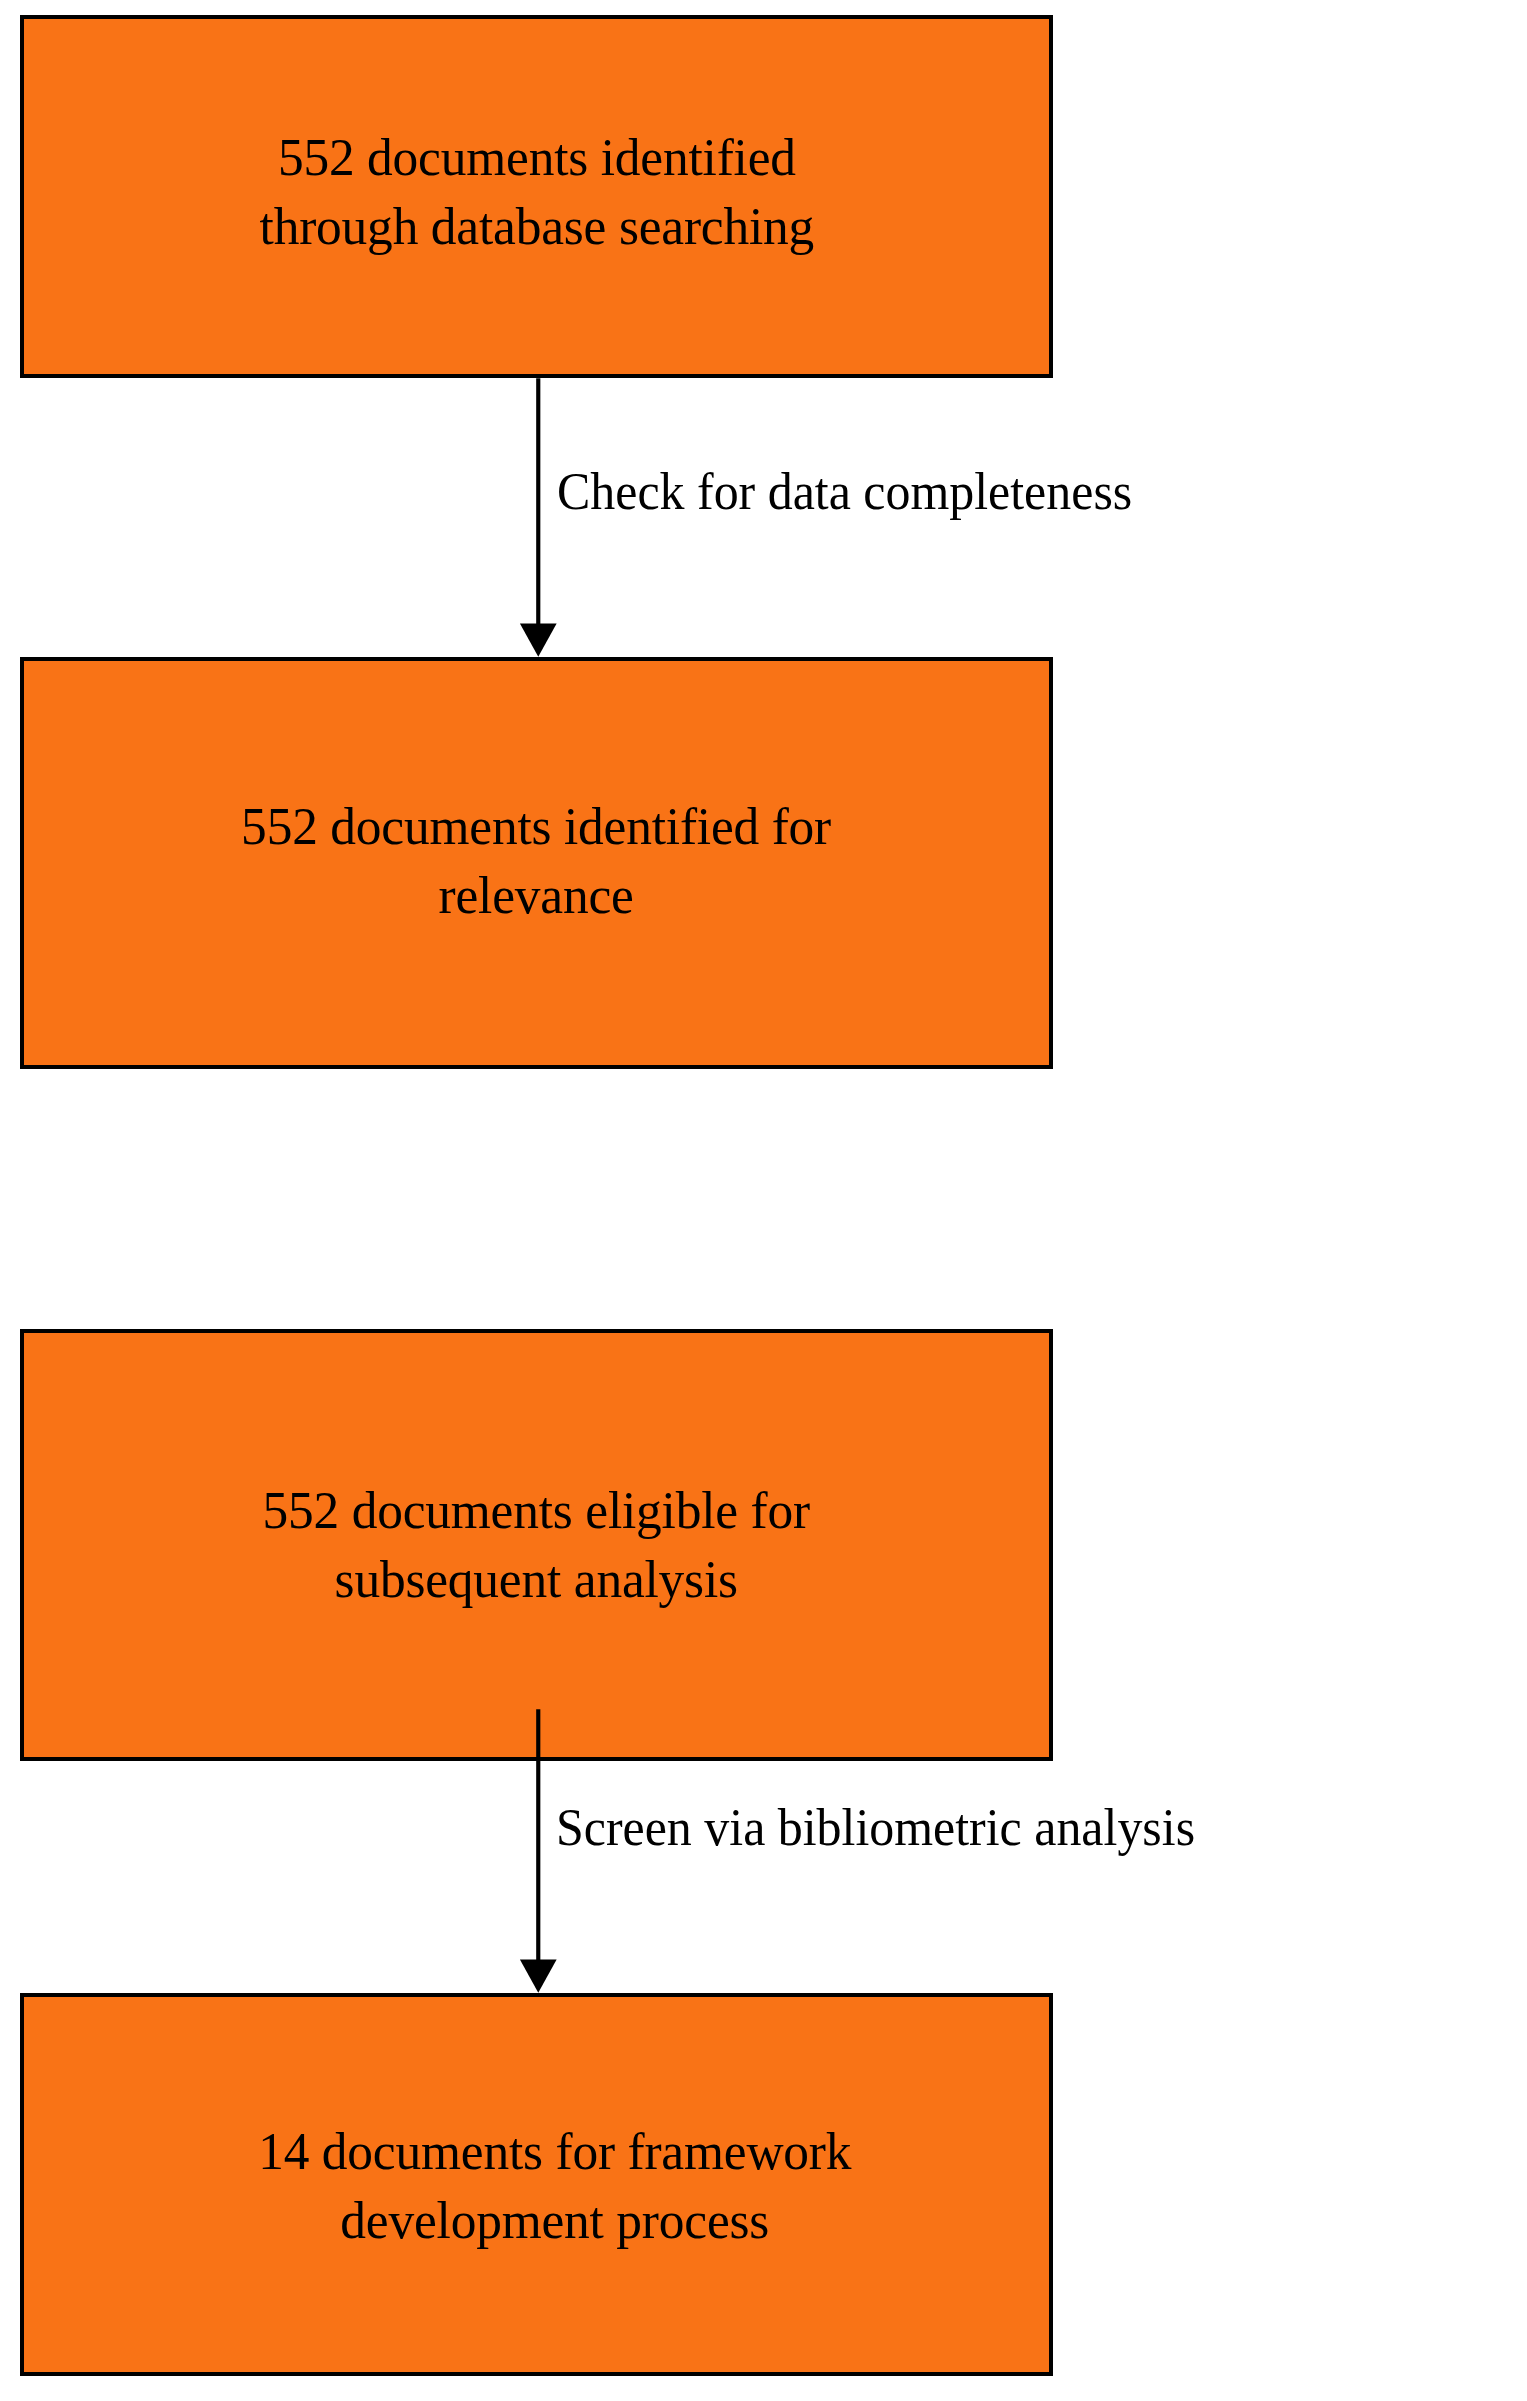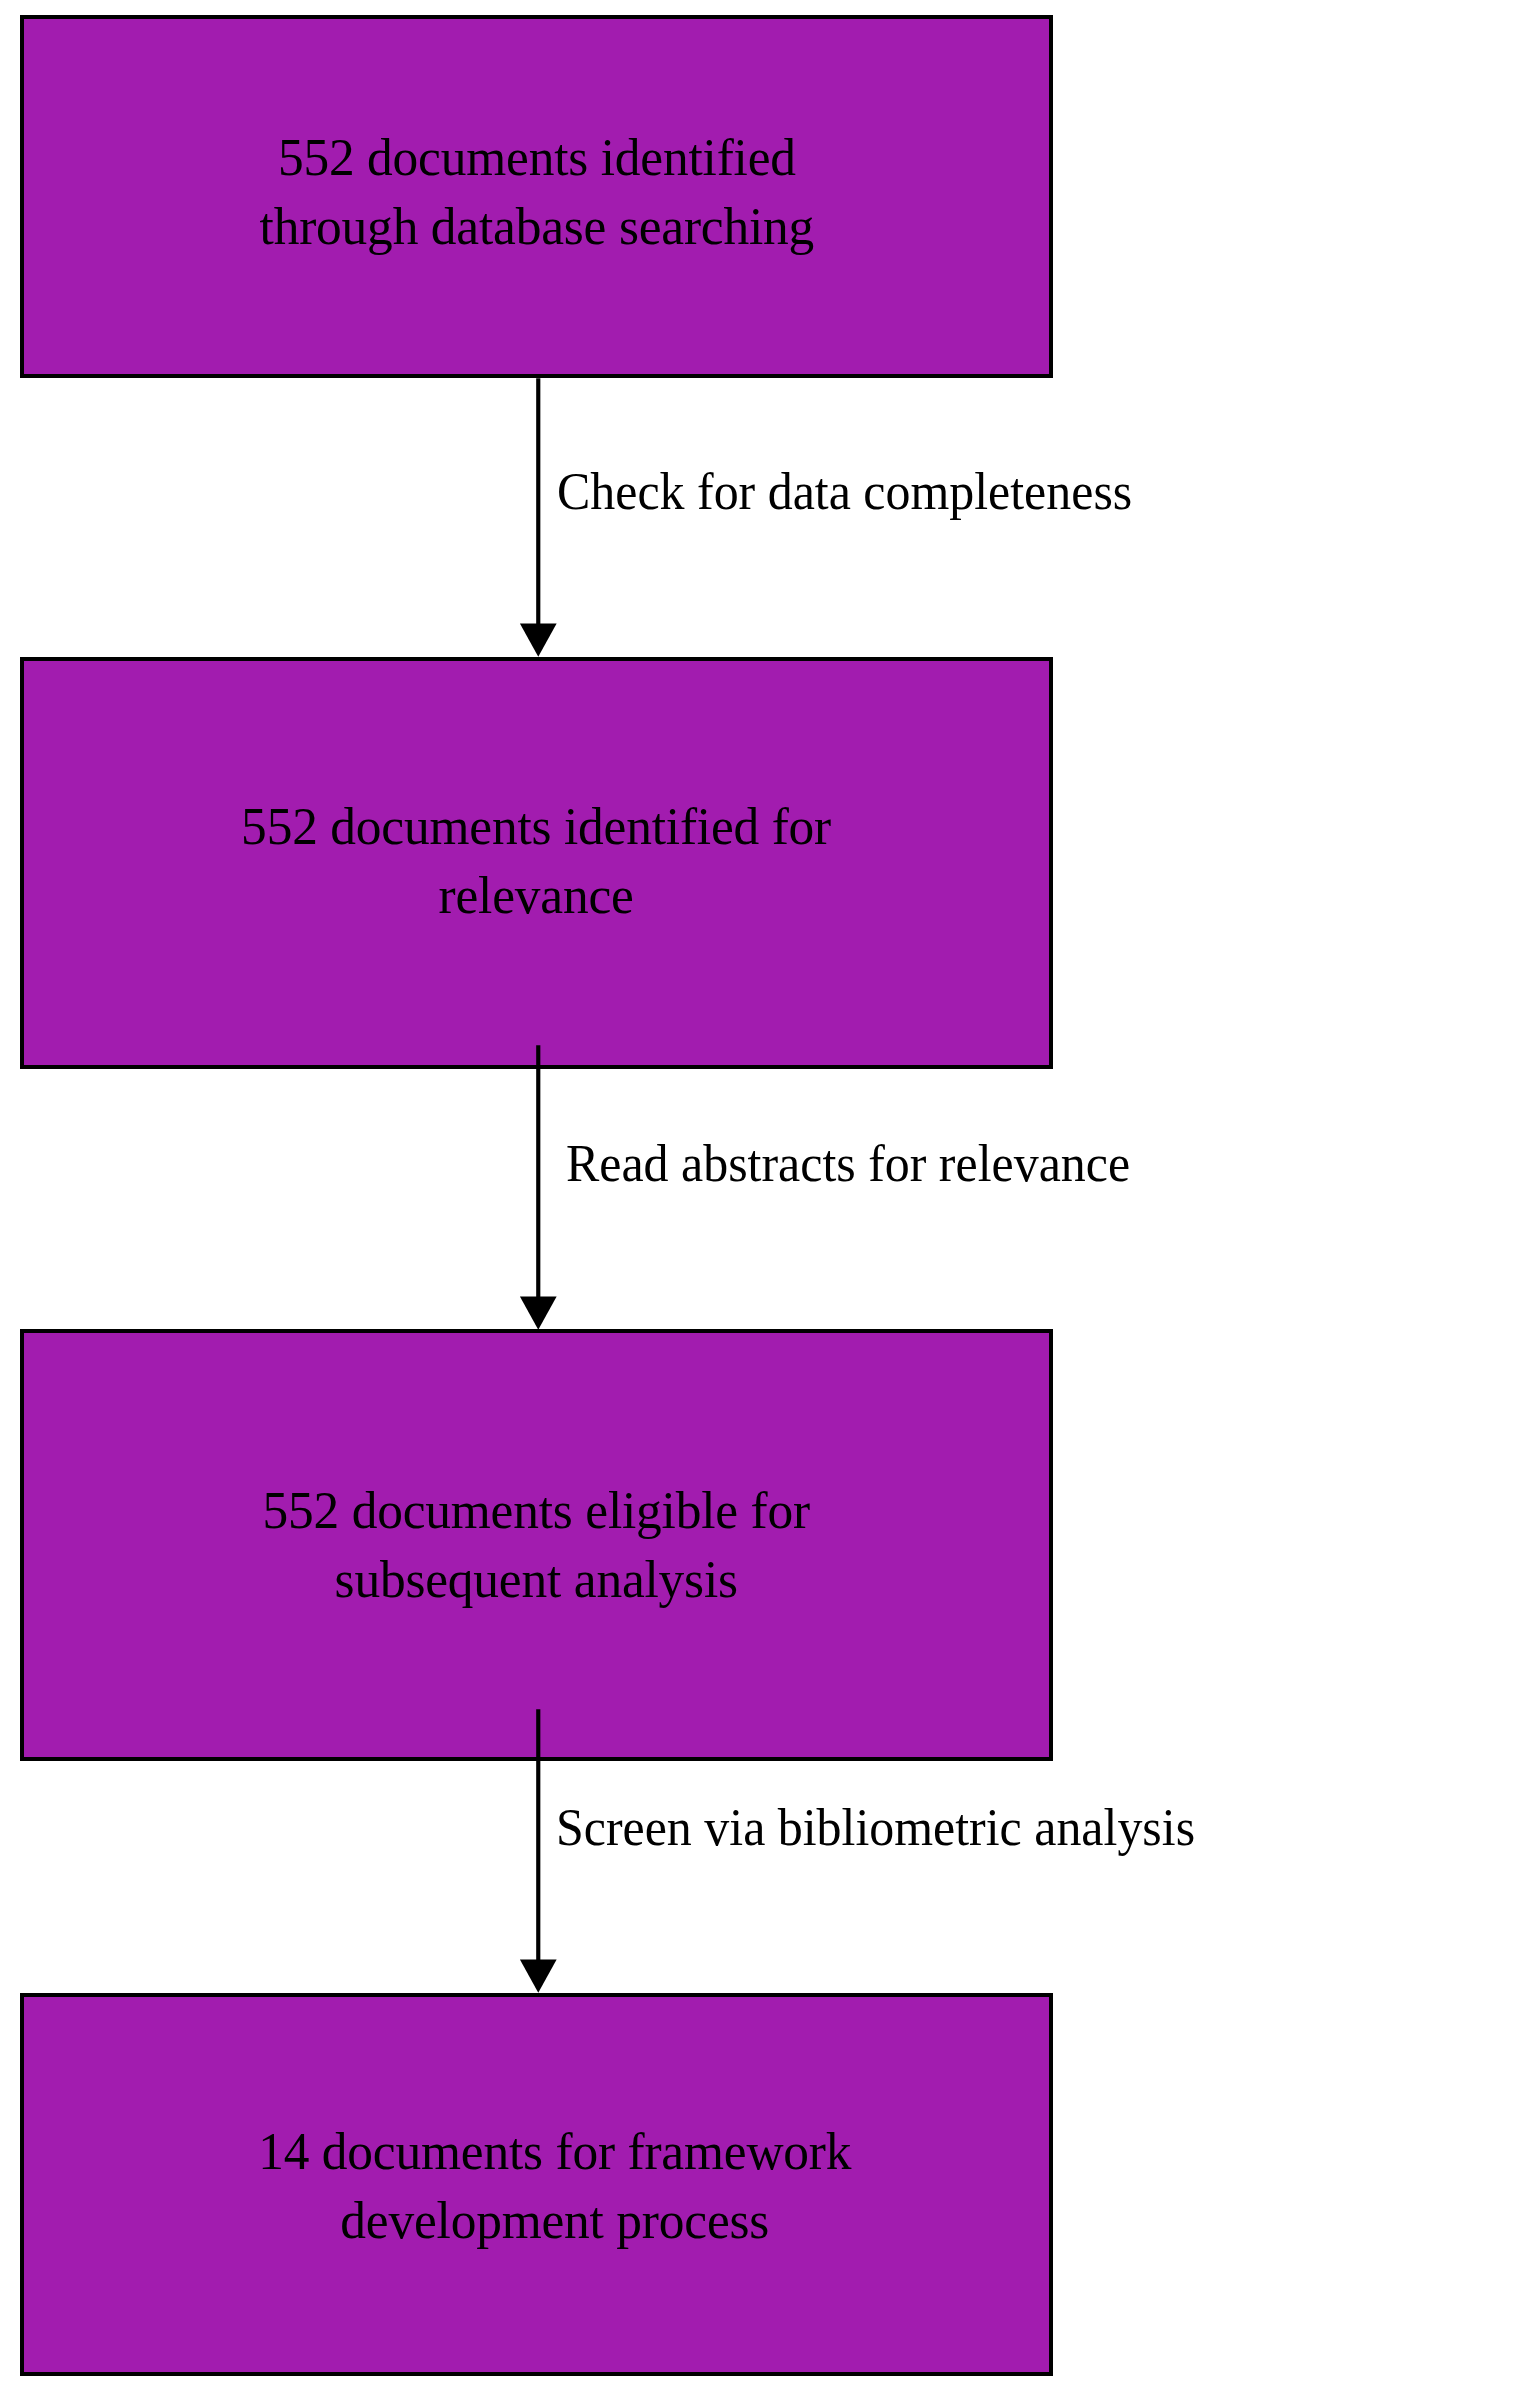--- a/index.html
+++ b/index.html
@@ -20,21 +20,21 @@
     overflow: hidden;
   }
 
   
   .flow-box {
     position: absolute;
     left: 20px;
     width: 1033px;
     box-sizing: border-box;
     border: 4.2px solid #000000;
-    background: #a21caf;
+    background: #f97316;
     display: flex;
     align-items: center;
     justify-content: center;
     text-align: center;
   }
   .flow-box-text {
     font-family: "Liberation Serif", "DejaVu Serif", serif;
     font-size: 53px;
     line-height: 1.30;
     letter-spacing: -0.2px;
@@ -103,27 +103,20 @@
       <polygon points="623,294 667,294 645,334" fill="#000000"></polygon>
     </svg>
     <div class="connector-label">Check for data completeness</div>
   </div>
 
   <div class="flow-box" id="box-2">
     <div class="flow-box-text">552 documents identified for
 relevance</div>
   </div>
 
-  <div class="connector" id="connector-2">
-    <svg class="connector-svg" width="1528" height="285" viewBox="0 0 1831 341">
-      <line x1="645" y1="0" x2="645" y2="303" stroke="#000000" stroke-width="5"></line>
-      <polygon points="623,301 667,301 645,341" fill="#000000"></polygon>
-    </svg>
-    <div class="connector-label">Read abstracts for relevance</div>
-  </div>
 
   <div class="flow-box" id="box-3">
     <div class="flow-box-text">552 documents eligible for
 subsequent analysis</div>
   </div>
 
   <div class="connector" id="connector-3">
     <svg class="connector-svg" width="1528" height="284" viewBox="0 0 1831 340">
       <line x1="645" y1="0" x2="645" y2="302" stroke="#000000" stroke-width="5"></line>
       <polygon points="623,300 667,300 645,340" fill="#000000"></polygon>

